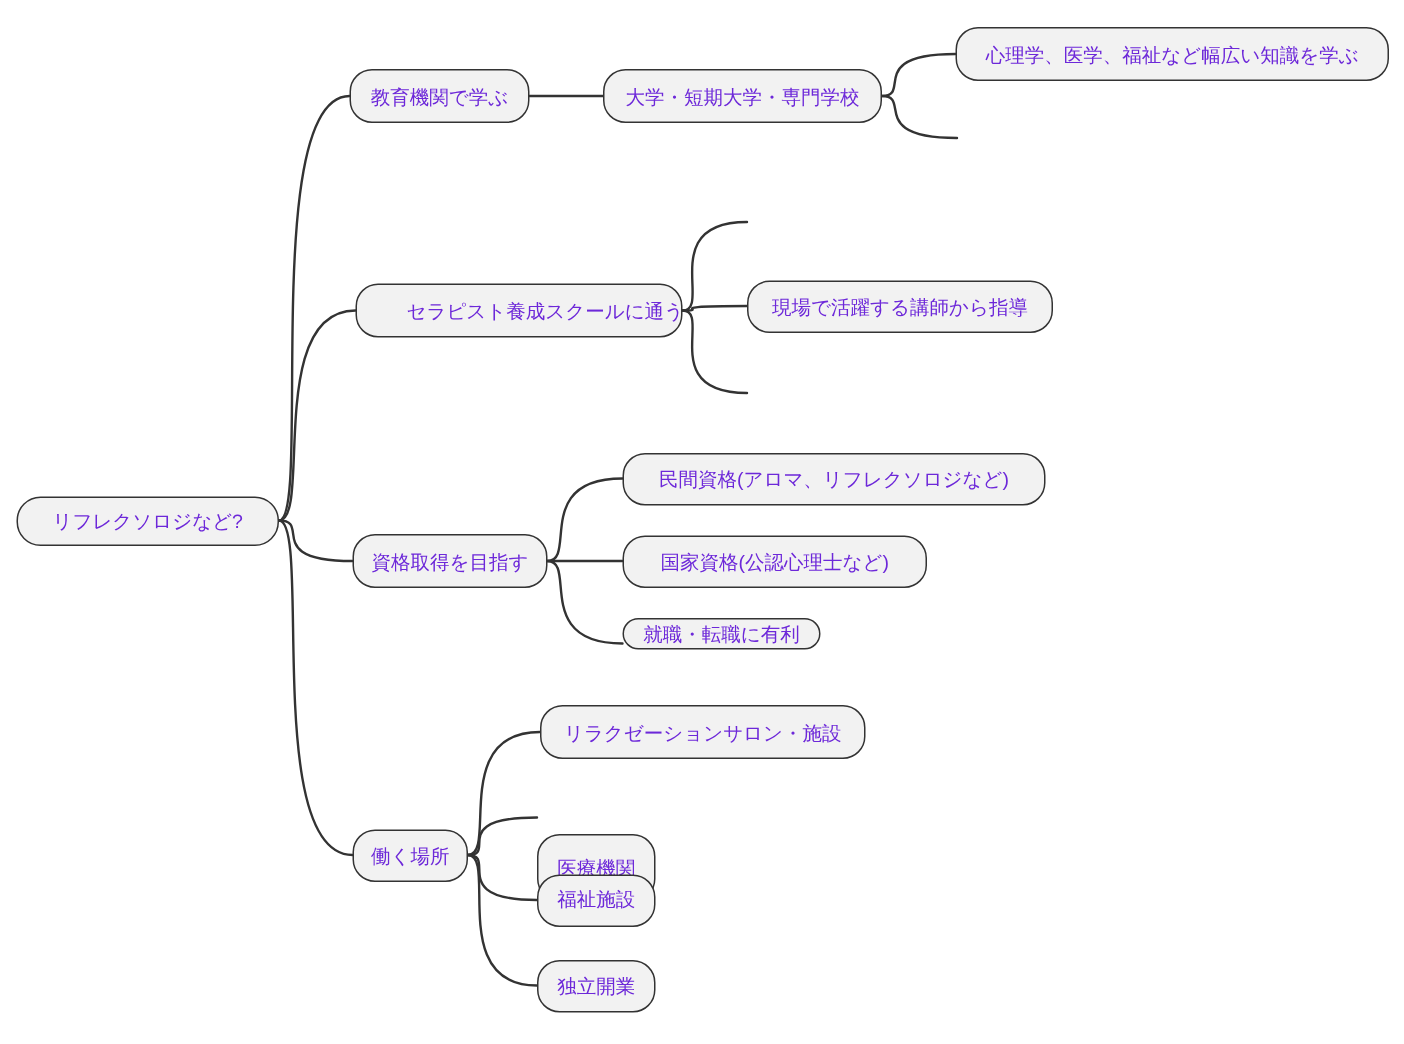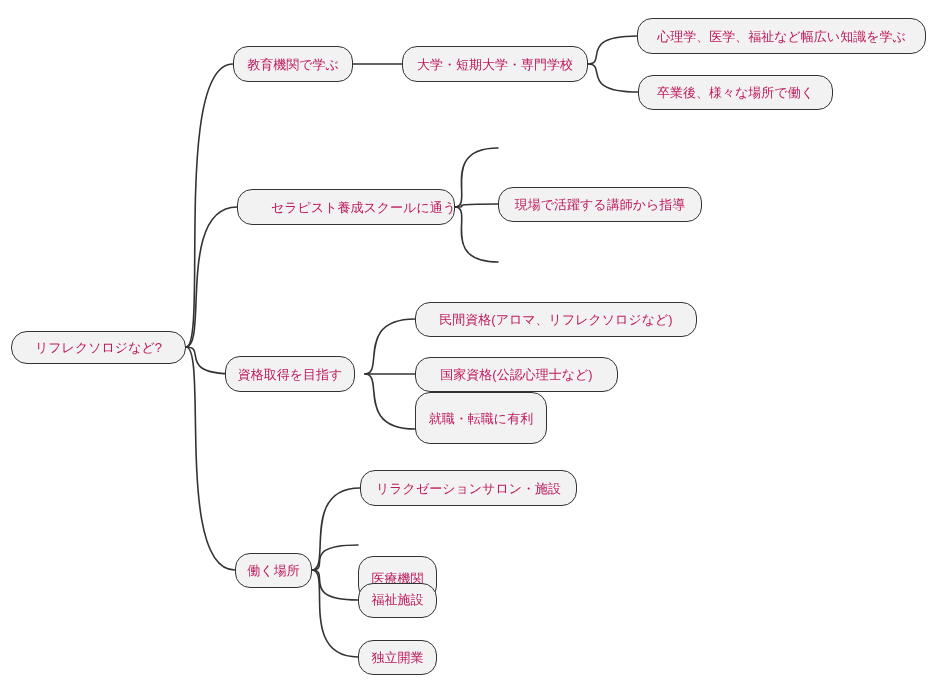--- a/index.html
+++ b/index.html
@@ -27,21 +27,21 @@
     stroke: #333333;
     stroke-width: 1.6;
     stroke-linecap: round;
   }
   .node {
     position: absolute;
     box-sizing: border-box;
     background: #f2f2f2;
     border: 1.6px solid #333333;
     border-radius: 15px;
-    color: #be185d;
+    color: #6d28d9;
     font-size: 13px;
     line-height: 1;
     display: flex;
     align-items: center;
     justify-content: center;
     white-space: nowrap;
     text-align: center;
   }
 </style>
 </head>
@@ -71,29 +71,28 @@
     <path d="M 312 570 C 332 570 298 545 358 545"></path>
     <path d="M 312 570 C 332 570 298 600 358 600"></path>
     <path d="M 312 570 C 332 570 298 657 358 657"></path>
   </svg>
 
   <div class="node" style="left:11px; top:331px; width:175px; height:33px; border-radius:16px;">リフレクソロジなど?</div>
 
   <div class="node" style="left:233px; top:46px; width:120px; height:36px;">教育機関で学ぶ</div>
   <div class="node" style="left:402px; top:46px; width:186px; height:36px;">大学・短期大学・専門学校</div>
   <div class="node" style="left:637px; top:18px; width:289px; height:36px;">心理学、医学、福祉など幅広い知識を学ぶ</div>
-  <div class="node" style="left:638px; top:75px; width:195px; height:35px;">卒業後、様々な場所で働く</div>
 
   <div class="node" style="left:237px; top:189px; width:218px; height:36px;padding-left:35px;">セラピスト養成スクールに通う</div>
   <div class="node" style="left:498px; top:187px; width:204px; height:35px;">現場で活躍する講師から指導</div>
 
-  <div class="node" style="left:225px; top:356px; width:130px; height:36px;">資格取得を目指す</div>
+  <div class="node" style="left:235px; top:356px; width:130px; height:36px;">資格取得を目指す</div>
   <div class="node" style="left:415px; top:302px; width:282px; height:35px;">民間資格(アロマ、リフレクソロジなど)</div>
   <div class="node" style="left:415px; top:357px; width:203px; height:35px;">国家資格(公認心理士など)</div>
-  <div class="node" style="left:415px; top:392px; width:132px; height:52px;font-family:Liberation Serif, serif;">就職・転職に有利</div>
+  <div class="node" style="left:415px; top:412px; width:132px; height:21px;font-family:Liberation Serif, serif;">就職・転職に有利</div>
 
   <div class="node" style="left:235px; top:553px; width:77px; height:35px;">働く場所</div>
   <div class="node" style="left:360px; top:470px; width:217px; height:36px;">リラクゼーションサロン・施設</div>
   <div class="node" style="left:358px; top:528px; width:79px; height:45px;margin-top:28px;">医療機関</div>
   <div class="node" style="left:358px; top:583px; width:79px; height:35px;font-family:Liberation Mono, monospace;">福祉施設</div>
   <div class="node" style="left:358px; top:640px; width:79px; height:35px;">独立開業</div>
 
 </div>
 
 </body></html>

